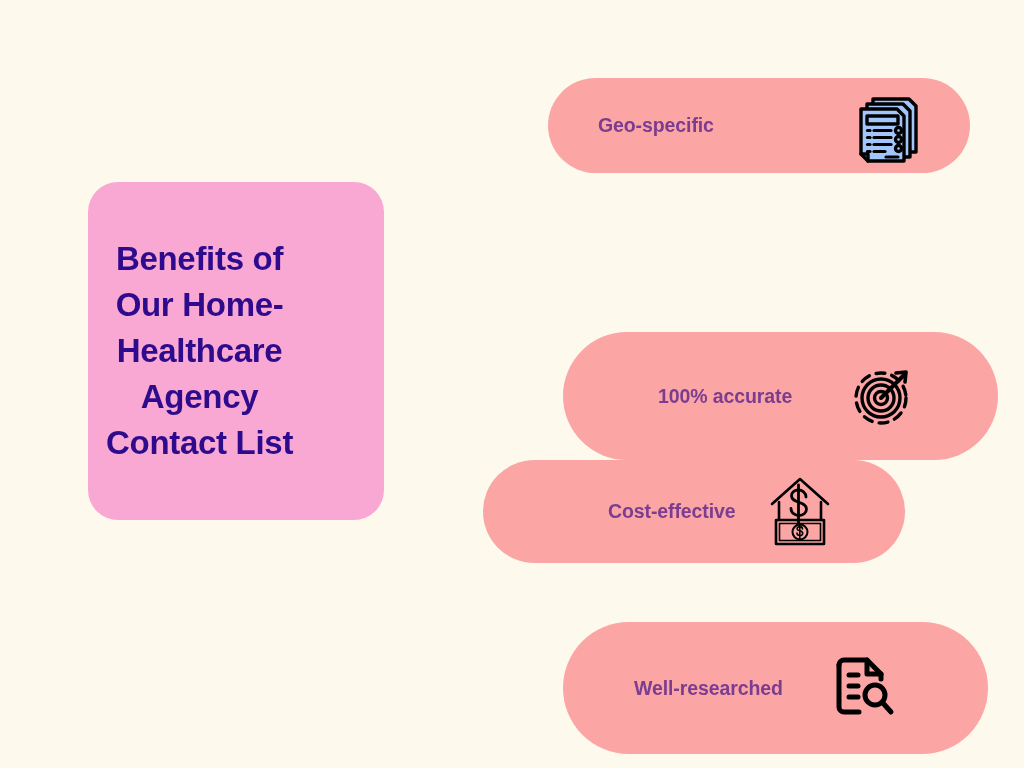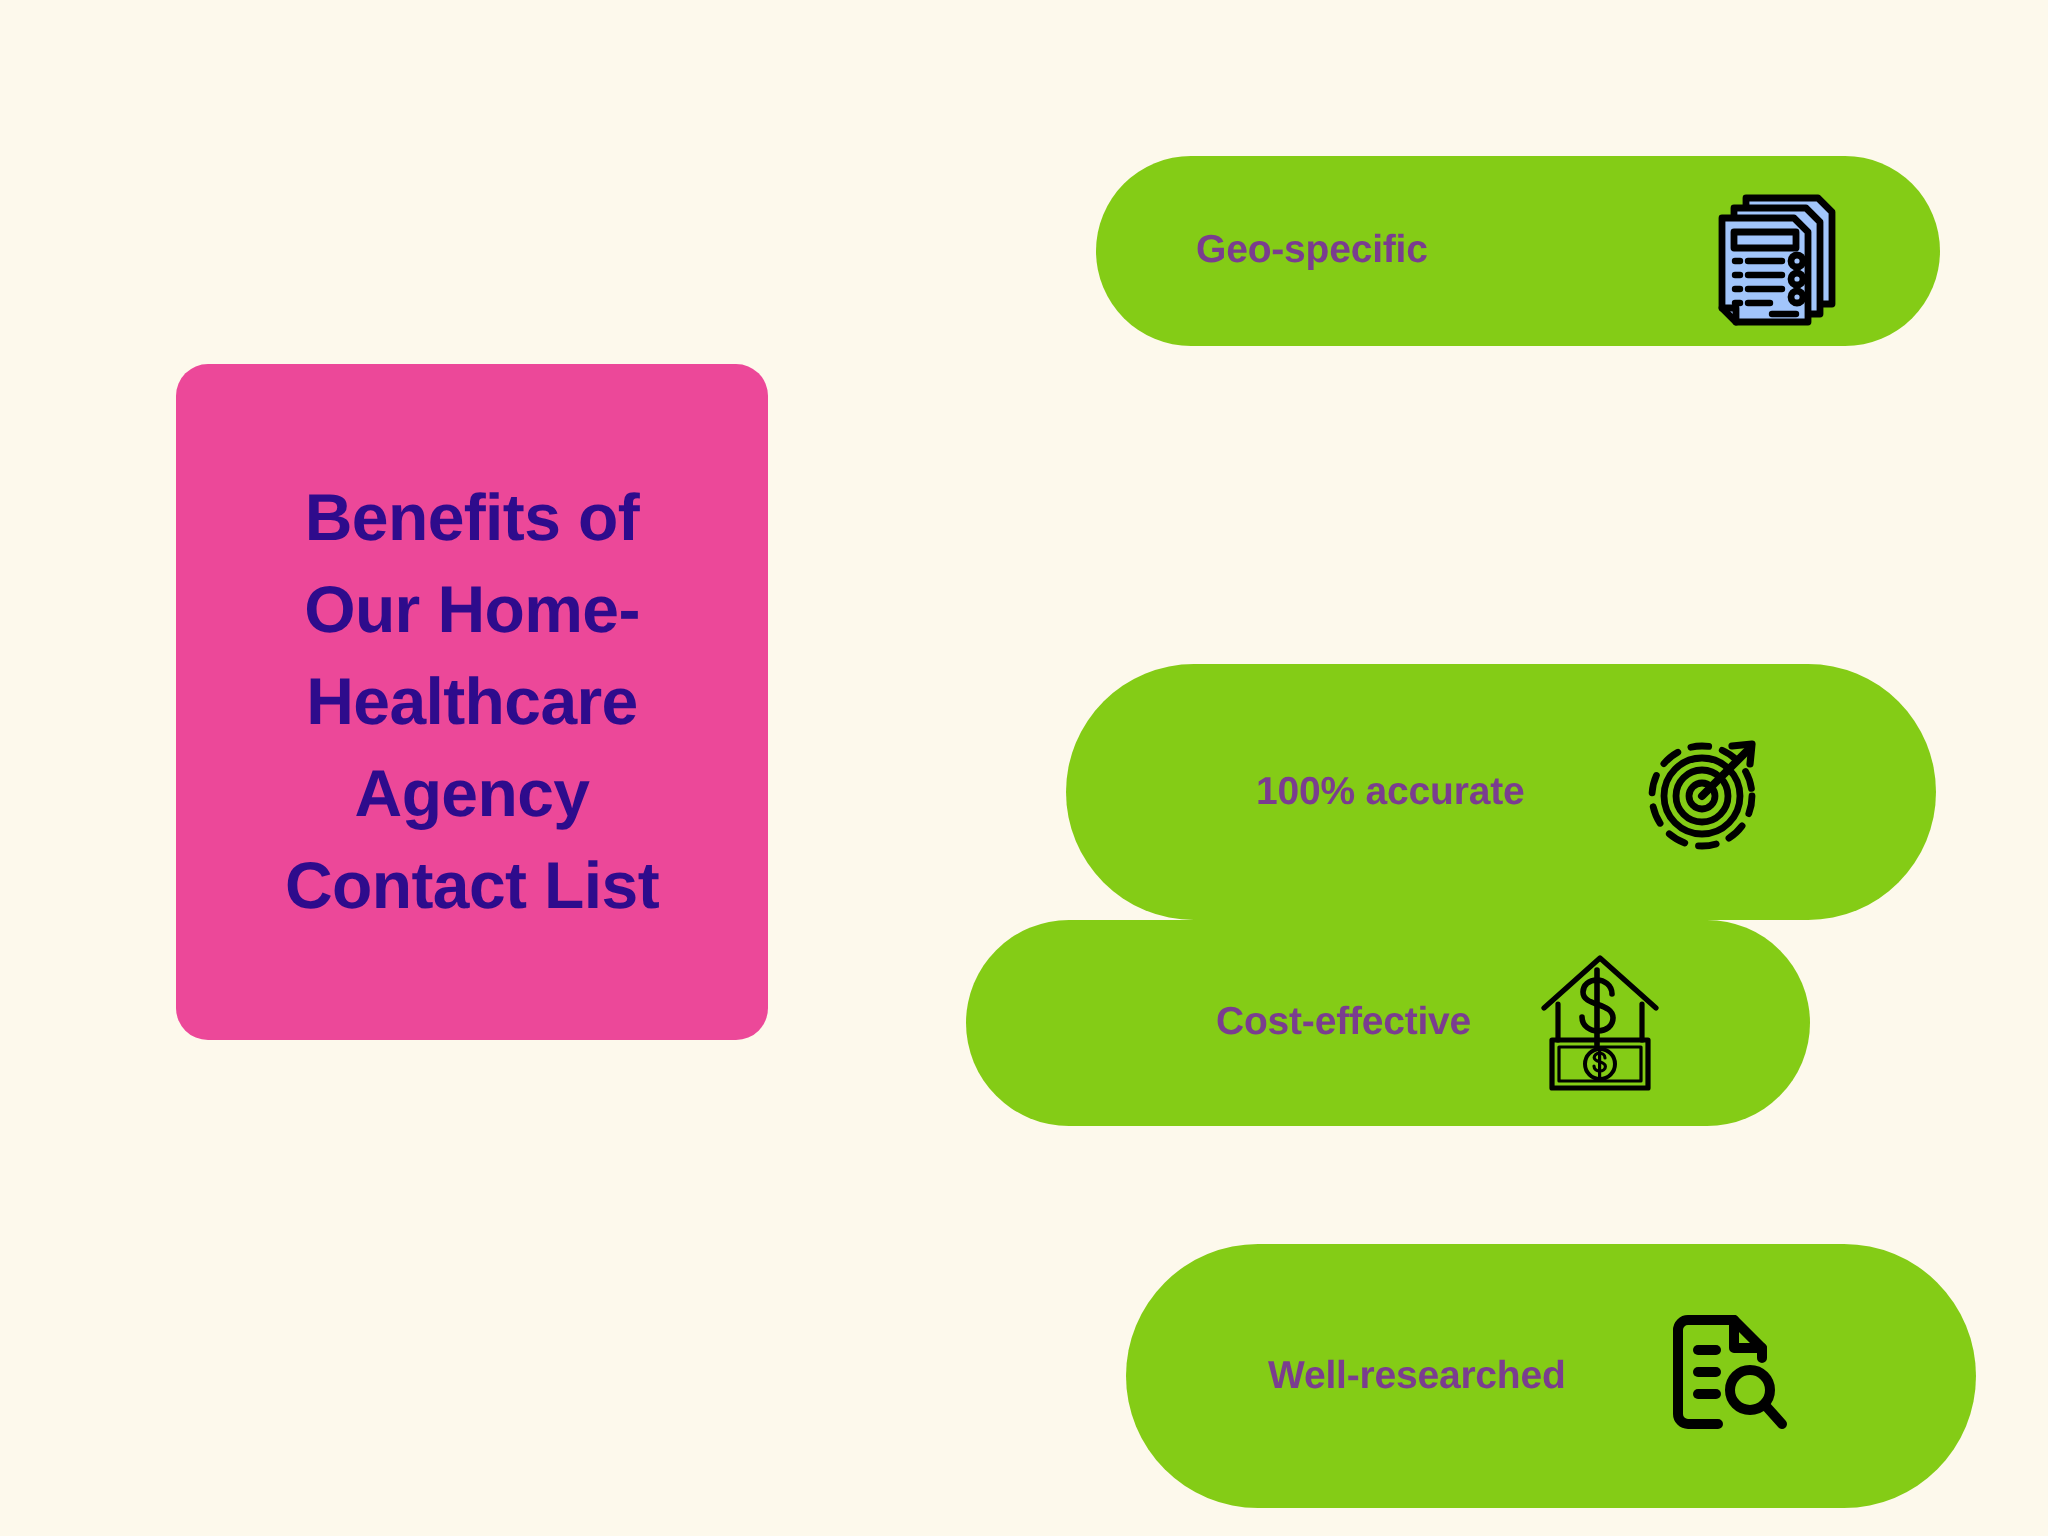--- a/index.html
+++ b/index.html
@@ -23,42 +23,41 @@
     background: #FDF9EC;
   }
 
   
   .hero-card {
     position: absolute;
     left: 88px;
     top: 182px;
     width: 296px;
     height: 338px;
-    background: #ec4899;
-    border-radius: 16px;
+    background: #f9a8d4;
+    border-radius: 30px;
     display: flex;
     align-items: center;
-    justify-content: center;
     box-sizing: border-box;
     padding: 10px 18px;
   }
   .hero-title {
     color: #2E0B8C;
     font-size: 33px;
     line-height: 46px;
     font-weight: bold;
     text-align: center;
     letter-spacing: -0.3px;
     white-space: pre-line;
   }
 
   
   .pill {
     position: absolute;
-    background: #84cc16;
+    background: #fca5a5;
     border-radius: 999px;
     display: flex;
     align-items: center;
     box-sizing: border-box;
   }
   .pill-label {
     color: #7A3D8F;
     font-size: 19.5px;
     font-weight: bold;
     letter-spacing: -0.1px;
@@ -68,21 +67,21 @@
     display: flex;
     align-items: center;
     justify-content: center;
     flex: none;
   }
   .pill-icon svg { display: block; }
 
   
   .pill-1 { left: 548px; top: 78px;  width: 422px; height: 95px;  }
   .pill-2 { left: 430px; top: 206px; width: 473px; height: 105px; }
-  .pill-3 { left: 533px; top: 332px; width: 435px; height: 128px; text-decoration: underline; }
+  .pill-3 { left: 563px; top: 332px; width: 435px; height: 128px; text-decoration: underline; }
   .pill-4 { left: 483px; top: 460px; width: 422px; height: 103px; }
   .pill-5 { left: 563px; top: 578px; width: 425px; height: 132px; margin-top: 44px; }
 
   
   .pill-1 .pill-label { position: absolute; left: 50px;  }
   .pill-1 .pill-icon  { position: absolute; left: 305px; }
   .pill-2 .pill-label { position: absolute; left: 103px; }
   .pill-2 .pill-icon  { position: absolute; left: 350px; }
   .pill-3 .pill-label { position: absolute; left: 95px;  }
   .pill-3 .pill-icon  { position: absolute; left: 288px; }

